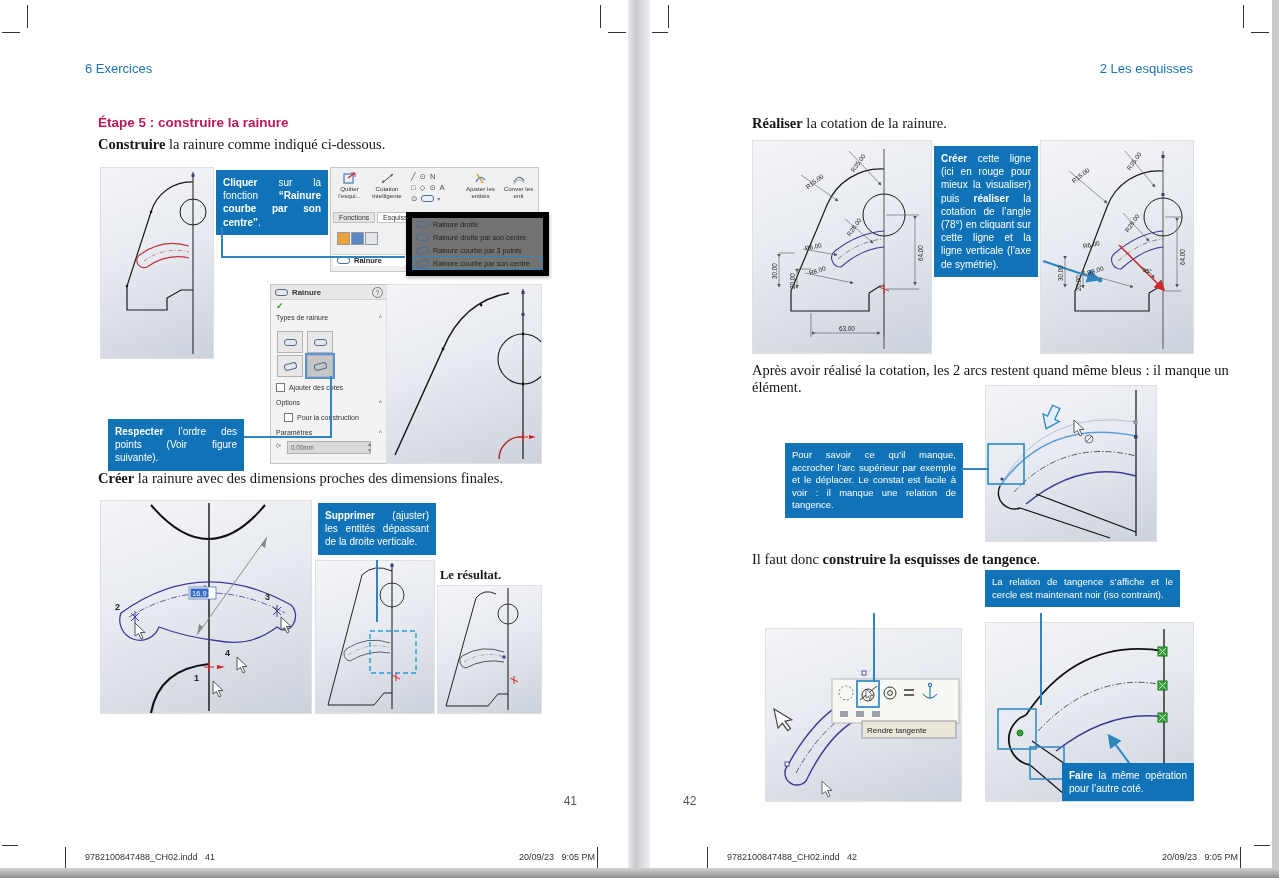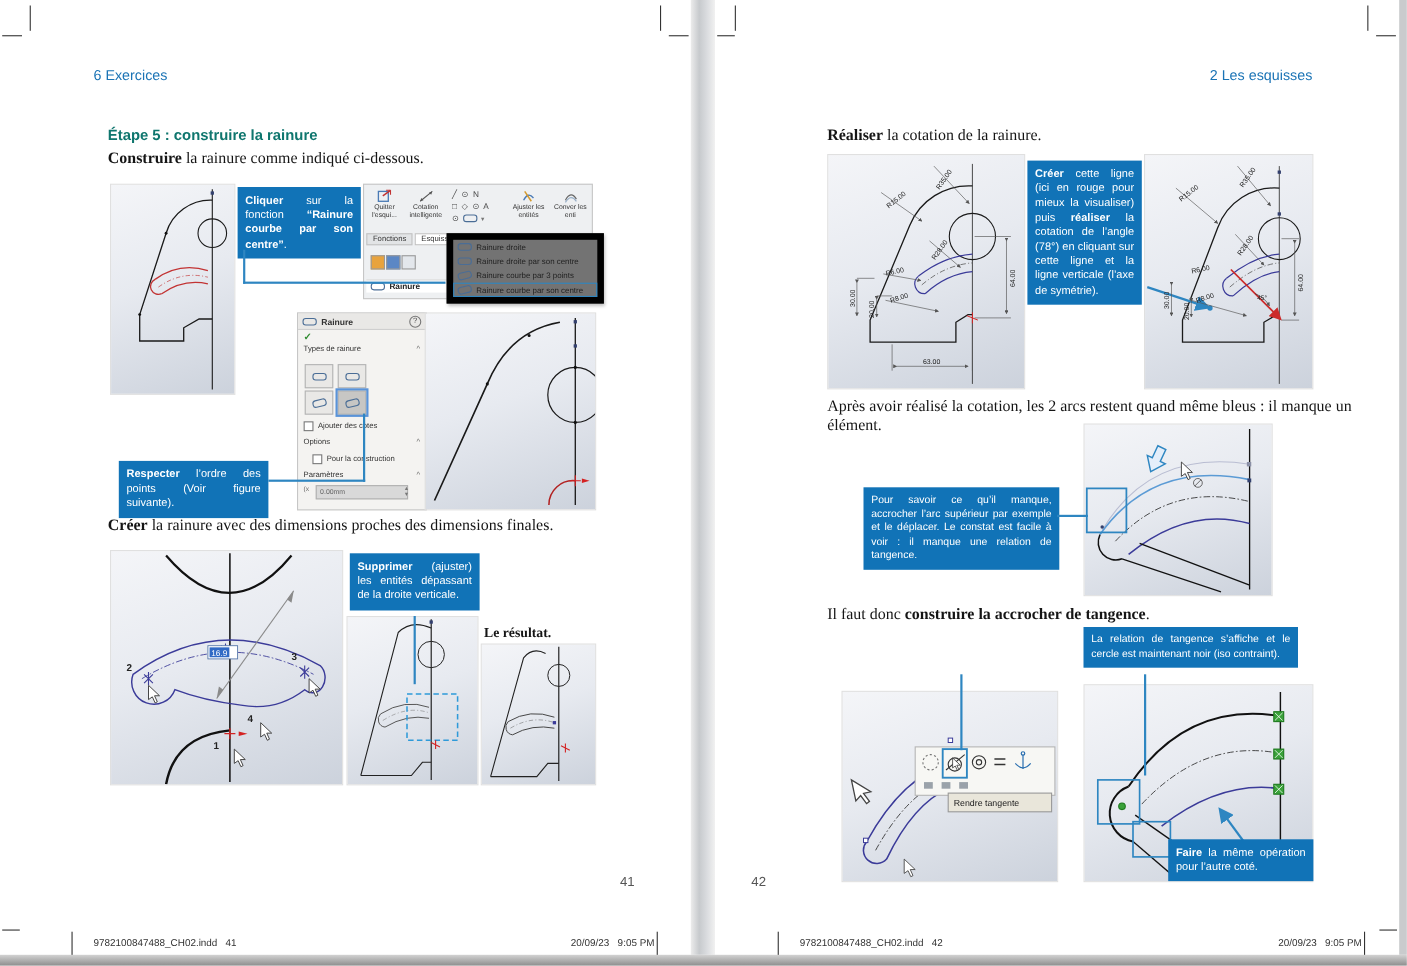--- a/index.html
+++ b/index.html
@@ -8,21 +8,21 @@
   .page{position:absolute;top:0;height:868px;background:#fff;}
   .page.left{left:0;width:628px;padding-left:40px;}
   .page.right{left:650px;width:622px;}
   .gutter{position:absolute;left:628px;top:0;width:22px;height:868px;
     background:linear-gradient(90deg,#ececec 0%,#c7cacd 35%,#d9dbde 65%,#f1f1f1 100%);}
   .edge-right{position:absolute;left:1272px;top:0;width:7px;height:868px;background:#c9cbcd;}
   .edge-bottom{position:absolute;left:0;top:868px;width:1279px;height:10px;
     background:linear-gradient(180deg,#d2d2d2,#8d8d8d);}
   .cm{position:absolute;background:#333;}
   .runhead{position:absolute;color:#1a73b5;font-size:13px;}
-  .steptitle{position:absolute;color:#0f766e;font-weight:bold;font-size:13.5px;}
+  .steptitle{position:absolute;color:#be185d;font-weight:bold;font-size:13.5px;}
   .body-p{position:absolute;font-family:"Liberation Serif",serif;font-size:14.5px;color:#151515;}
   .body-p b{font-weight:bold;}
   .callout{position:absolute;background:#1173b7;color:#fff;font-size:10px;line-height:1.32;
     padding:6px 7px;text-align:justify;}
   .callout b{font-weight:bold;}
   .conn{position:absolute;background:#2e86c1;z-index:30;}
   .shot{position:absolute;background:linear-gradient(160deg,#f4f5f8 0%,#e7eaf0 45%,#ccd2dc 100%);
     border:1px solid #e0e0e0;}
   .pagenum{position:absolute;font-size:12px;color:#555;}
   .footer-txt{position:absolute;font-size:9px;color:#333;white-space:pre;}
@@ -445,21 +445,21 @@
       <rect x="2" y="58" width="36" height="40" fill="none" stroke="#2e86c1" stroke-width="1.6"></rect>
       <circle cx="16" cy="93" r="1.6" fill="#33406e"></circle>
       <rect x="147.5" y="34" width="4" height="4" fill="#8a8fa5"></rect>
       <rect x="148" y="49" width="3.5" height="3.5" fill="#33406e"></rect>
     </svg>
   </div>
 
   <div class="callout" style="left:135px;top:443px;width:164px;font-size:9.5px">Pour savoir ce qu’il manque, accrocher l’arc supérieur par exemple et le déplacer. Le constat est facile à voir : il manque une relation de tangence.</div>
   <div class="conn" style="left:311px;top:468px;width:28px;height:2px"></div>
 
-  <div class="body-p" style="left:102px;top:551px"><span>Il faut donc </span><b>construire la accrocher de tangence</b><span>.</span></div>
+  <div class="body-p" style="left:102px;top:551px"><span>Il faut donc </span><b>construire la esquisses de tangence</b><span>.</span></div>
 
   <div class="callout" style="left:335px;top:570px;width:181px;font-size:9.5px">La relation de tangence s’affiche et le cercle est maintenant noir (iso contraint).</div>
   <div class="conn" style="left:223px;top:613px;width:2px;height:69px"></div>
   <div class="conn" style="left:390px;top:613px;width:2px;height:92px"></div>
 
   <div class="shot" style="left:115px;top:628px;width:195px;height:172px">
     <svg width="195" height="172">
       <path d="M22,136 Q80,30 178,72 A11,11 0 0 1 170,94 Q88,52 40,152 A11,11 0 0 1 22,136 Z" fill="none" stroke="#3b3b99" stroke-width="1.4"></path>
       <path d="M30,144 Q85,44 174,83" fill="none" stroke="#333" stroke-width="0.8" stroke-dasharray="6,2,1.5,2"></path>
       <g fill="#fff" stroke="#3b3b99" stroke-width="0.9">

